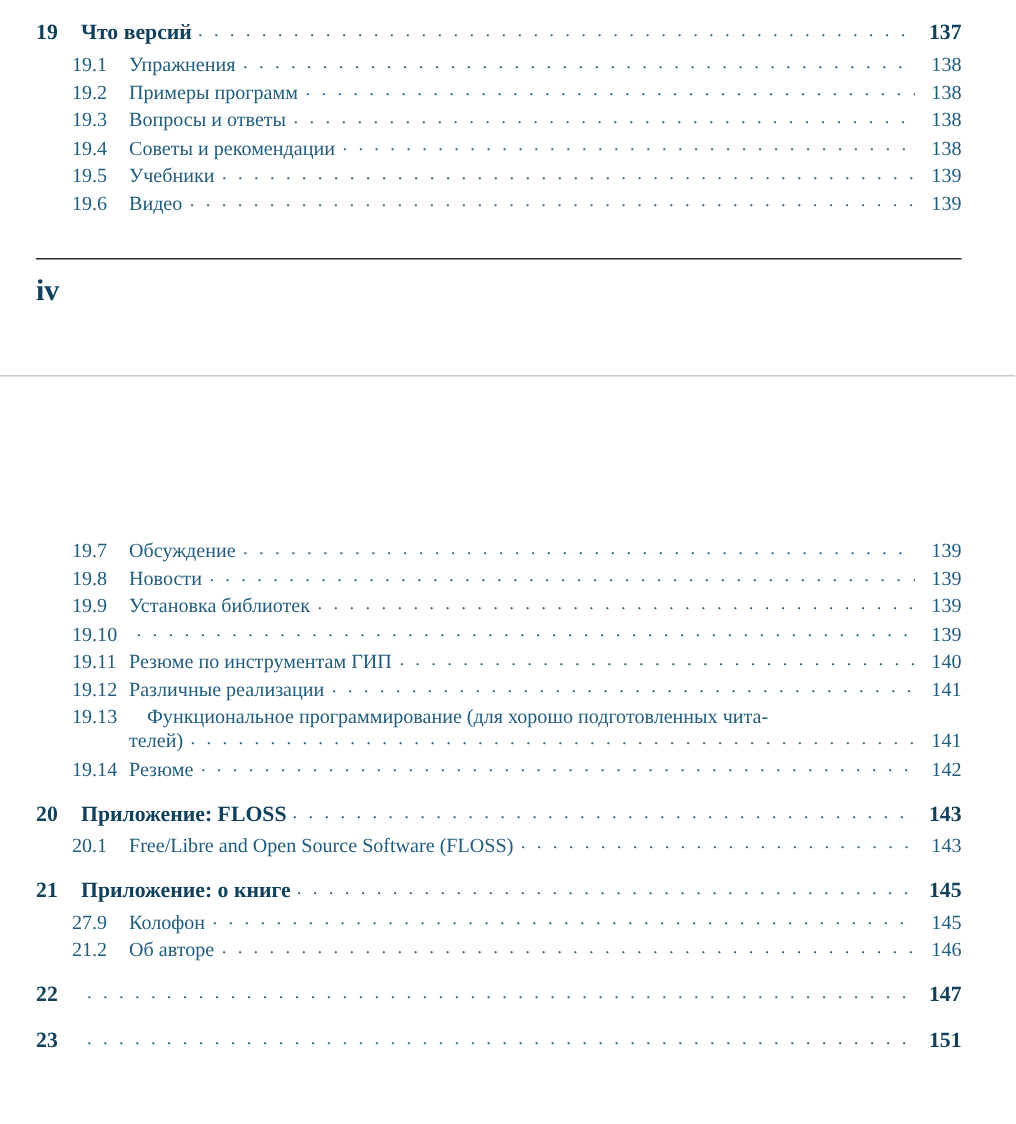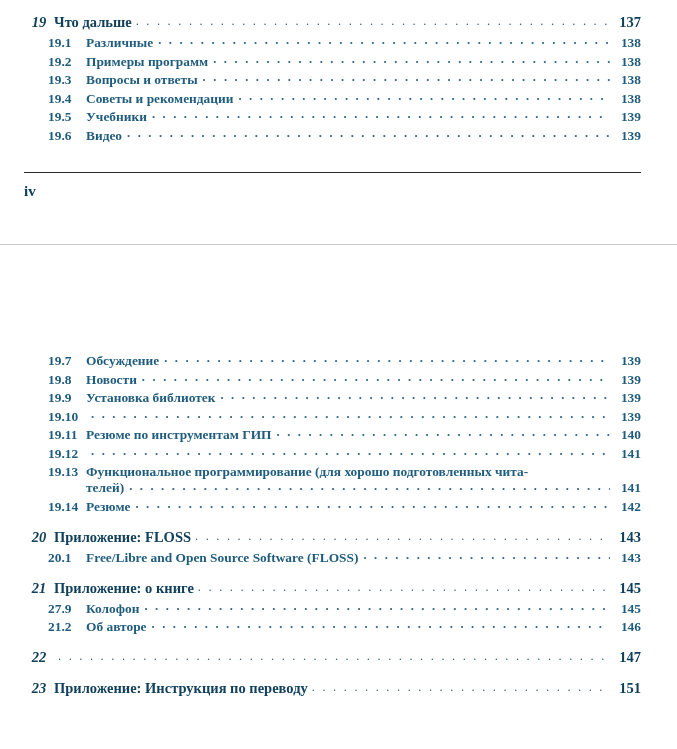--- a/index.html
+++ b/index.html
@@ -30,22 +30,21 @@
     align-items: baseline;
     font-weight: bold;
     font-size: 14.5px;
     color: #10405c;
     margin-top: 14px;
     margin-bottom: 4px;
   }
   .toc-chapter .num {
     width: 30px;
     flex: 0 0 30px;
-    text-align: center;
-    font-style: italic;
+    text-align: left;
   }
   .toc-chapter .title {
     flex: 0 0 auto;
     white-space: nowrap;
   }
   .toc-chapter .dots {
     flex: 1 1 auto;
     margin: 0 4px;
     overflow: hidden;
     white-space: nowrap;
@@ -57,26 +56,25 @@
     top: -2px;
   }
   .toc-chapter .page-no {
     flex: 0 0 auto;
     text-align: right;
     min-width: 26px;
   }
 
   .toc-section {
     display: flex;
-    align-items: flex-start;
+    align-items: center;
     font-size: 13.4px;
     color: #1f5c7d;
     margin: 2.5px 0;
     padding-left: 24px;
-    font-weight: bold;
   }
   .toc-section .num {
     width: 38px;
     flex: 0 0 38px;
   }
   .toc-section .title {
     flex: 0 0 auto;
     white-space: nowrap;
   }
   .toc-section .title.wrap {
@@ -100,35 +98,36 @@
     text-align: right;
     min-width: 26px;
   }
   .toc-section.multiline {
     display: block;
     padding-left: 24px;
   }
   .toc-section.multiline .row1 {
     display: flex;
     align-items: baseline;
+    gap: 12px;
   }
   .toc-section.multiline .row2 {
     display: flex;
     align-items: baseline;
     padding-left: 38px;
   }
 
   .rule {
     border: 0;
     border-top: 1.2px solid #2a2a2a;
     margin: 28px 36px 0 24px;
   }
   .folio {
     font-weight: bold;
-    font-size: 15px;
+    font-size: 20px;
     color: #10405c;
     padding: 10px 24px 0 24px;
   }
 
   .page-gap {
     height: 44px;
   }
   .page-separator {
     border: 0;
     border-top: 1px solid #c9c9c9;
@@ -139,28 +138,28 @@
   }
 </style>
 </head>
 <body>
 
 <div class="page">
   <div class="toc-block">
 
     <div class="toc-chapter">
       <span class="num">19</span>
-      <span class="title">Что дальше</span>
+      <span class="title">Что версий</span>
       <span class="dots">. . . . . . . . . . . . . . . . . . . . . . . . . . . . . . . . . . . . . . . . . . . . . . . . . . . . . . . . . . . . . . . . . . . . . . . . . . . . . . . . . . . . . . . . . . . . . . . .</span>
       <span class="page-no">137</span>
     </div>
 
     <div class="toc-section">
       <span class="num">19.1</span>
-      <span class="title">Различные</span>
+      <span class="title">Упражнения</span>
       <span class="dots">. . . . . . . . . . . . . . . . . . . . . . . . . . . . . . . . . . . . . . . . . . . . . . . . . . . . . . . . . . . . . . . . . . . . . . . . . . . . . . . . . . . . . . . . . . . . . . . .</span>
       <span class="page-no">138</span>
     </div>
 
     <div class="toc-section">
       <span class="num">19.2</span>
       <span class="title">Примеры программ</span>
       <span class="dots">. . . . . . . . . . . . . . . . . . . . . . . . . . . . . . . . . . . . . . . . . . . . . . . . . . . . . . . . . . . . . . . . . . . . . . . . . . . . . . . . . . . . . . . . . . . . . . . .</span>
       <span class="page-no">138</span>
     </div>
@@ -235,20 +234,21 @@
 
     <div class="toc-section">
       <span class="num">19.11</span>
       <span class="title">Резюме по инструментам ГИП</span>
       <span class="dots">. . . . . . . . . . . . . . . . . . . . . . . . . . . . . . . . . . . . . . . . . . . . . . . . . . . . . . . . . . . . . . . . . . . . . . . . . . . . . . . . . . . . . . . . . . . . . . . .</span>
       <span class="page-no">140</span>
     </div>
 
     <div class="toc-section">
       <span class="num">19.12</span>
+      <span class="title">Различные реализации</span>
       <span class="dots">. . . . . . . . . . . . . . . . . . . . . . . . . . . . . . . . . . . . . . . . . . . . . . . . . . . . . . . . . . . . . . . . . . . . . . . . . . . . . . . . . . . . . . . . . . . . . . . .</span>
       <span class="page-no">141</span>
     </div>
 
     <div class="toc-section multiline">
       <div class="row1">
         <span class="num">19.13</span>
         <span class="title wrap">Функциональное программирование (для хорошо подготовленных чита-</span>
       </div>
       <div class="row2">
@@ -301,19 +301,18 @@
     </div>
 
     <div class="toc-chapter">
       <span class="num">22</span>
       <span class="dots">. . . . . . . . . . . . . . . . . . . . . . . . . . . . . . . . . . . . . . . . . . . . . . . . . . . . . . . . . . . . . . . . . . . . . . . . . . . . . . . . . . . . . . . . . . . . . . . .</span>
       <span class="page-no">147</span>
     </div>
 
     <div class="toc-chapter">
       <span class="num">23</span>
-      <span class="title">Приложение: Инструкция по переводу</span>
       <span class="dots">. . . . . . . . . . . . . . . . . . . . . . . . . . . . . . . . . . . . . . . . . . . . . . . . . . . . . . . . . . . . . . . . . . . . . . . . . . . . . . . . . . . . . . . . . . . . . . . .</span>
       <span class="page-no">151</span>
     </div>
 
   </div>
 </div>
 
 </body></html>

